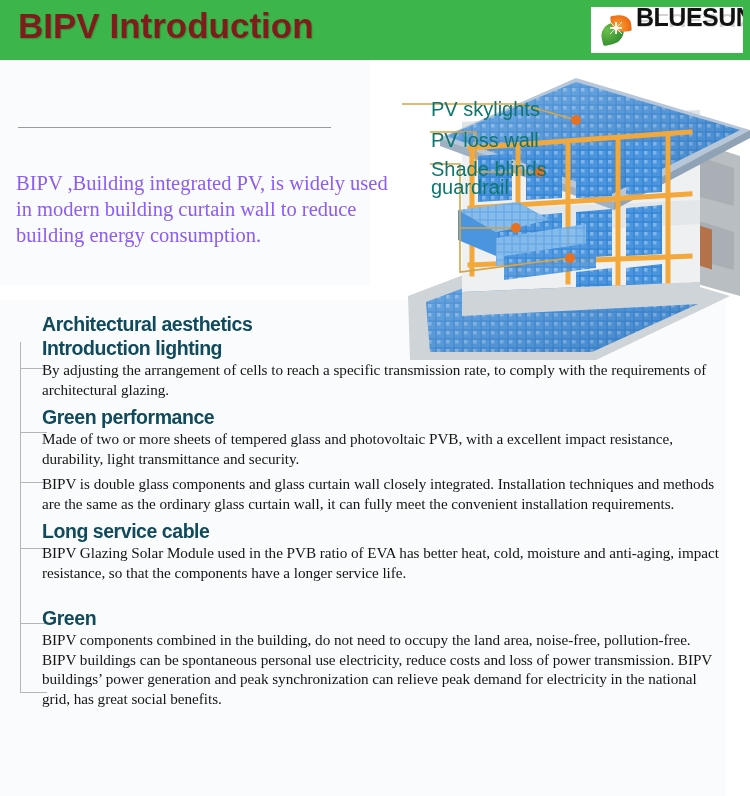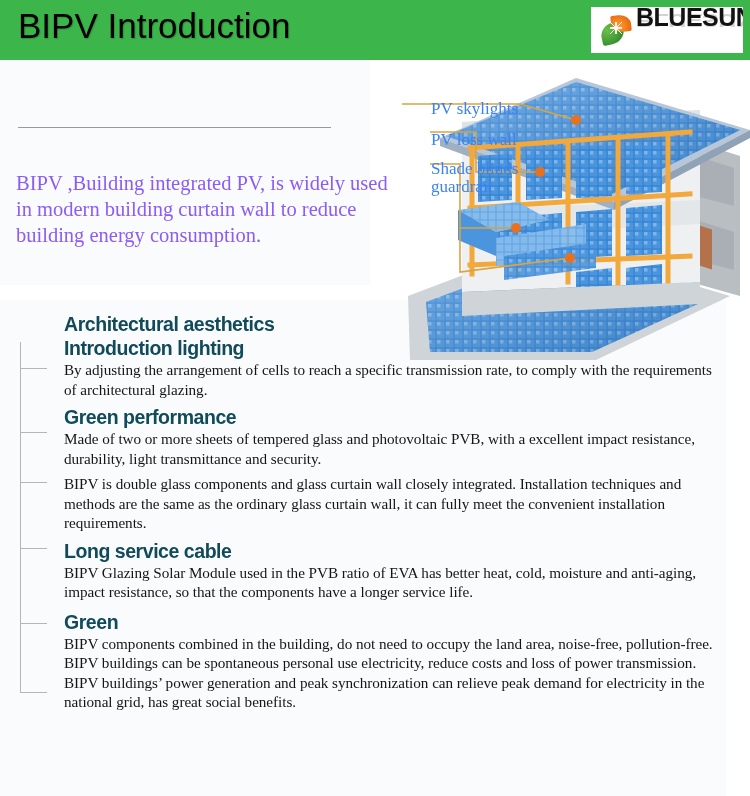--- a/index.html
+++ b/index.html
@@ -20,24 +20,24 @@
   .header {
     position: absolute;
     left: 0; top: 0;
     width: 750px; height: 60px;
     background: #3cb54a;
   }
   .header-title {
     position: absolute;
     left: 18px; top: 6px;
     font-family: "Liberation Sans", sans-serif;
-    font-weight: normal;
+    font-weight: bold;
     font-size: 35px;
     letter-spacing: 0px;
-    color: #000000;
+    color: #7f1d1d;
     text-shadow: 1px 1px 1px rgba(0,0,0,.18);
     white-space: nowrap;
   }
   .logo-box {
     position: absolute;
     right: 7px; top: 7px;
     width: 152px; height: 46px;
     background: #ffffff;
     display: flex;
     align-items: center;
@@ -127,24 +127,24 @@
   
   .illu {
     position: absolute;
     left: 400px; top: 60px;
     width: 350px; height: 300px;
   }
   .illu svg { display: block; }
 
   .callout-label {
     position: absolute;
-    font-family: Liberation Serif, serif;
-    font-size: 17px;
+    font-family: Liberation Sans, sans-serif;
+    font-size: 20px;
     line-height: 18px;
-    color: #3b82f6;
+    color: #0f766e;
     white-space: pre;
   }
   #lbl-skylights { left: 431px; top: 100px; }
   #lbl-standwall { left: 431px; top: 131px; }
   #lbl-shade     { left: 431px; top: 160px; }
 
   
   .features {
     position: absolute;
     left: 0; top: 312px;
@@ -164,21 +164,21 @@
   }
   .bracket .tick {
     position: absolute;
     left: 0;
     width: 27px; height: 1px;
     background: #b6b6b6;
   }
 
   .feature {
     position: relative;
-    padding-left: 64px;
+    padding-left: 42px;
     padding-right: 22px;
   }
   .feature h3 {
     margin: 0;
     font-family: "Liberation Sans", sans-serif;
     font-weight: bold;
     font-size: 19.5px;
     letter-spacing: -0.45px;
     color: #104a5b;
     line-height: 24px;
@@ -344,19 +344,19 @@
 
     <div class="feature">
       <p>BIPV is  double glass components and glass curtain wall closely integrated. Installation techniques and methods are the same as the ordinary glass curtain wall, it can fully meet the convenient installation requirements.</p>
     </div>
 
     <div class="feature">
       <h3>Long service cable</h3>
       <p>BIPV Glazing Solar Module used in the PVB ratio of EVA has better heat, cold, moisture and anti-aging, impact resistance, so that the components have a longer service life.</p>
     </div>
 
-    <div class="feature" style="margin-top:8px;">
+    <div class="feature" style="margin-top:24px;">
       <h3>Green</h3>
       <p>BIPV components combined in the building, do not need to occupy the land area, noise-free, pollution-free. BIPV buildings can be spontaneous personal use electricity, reduce costs and loss of power transmission. BIPV buildings’  power generation and peak synchronization can relieve peak demand for electricity in the national grid, has great social benefits.</p>
     </div>
 
   </div>
 </div>
 
 </body></html>

